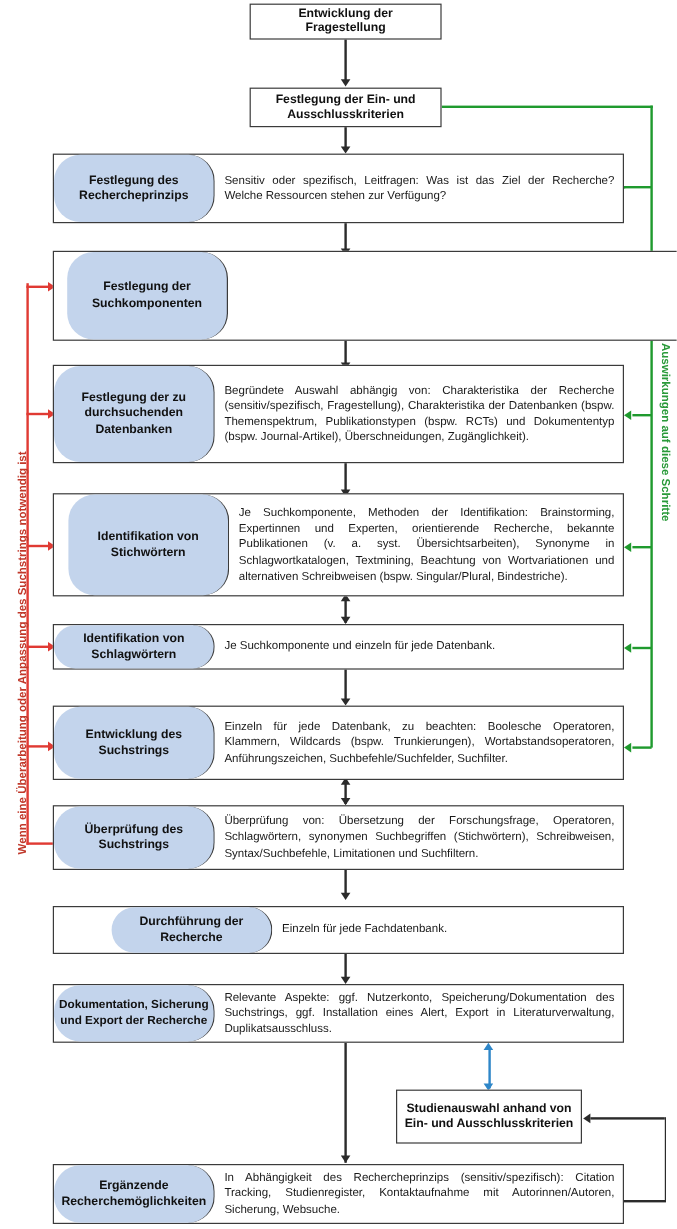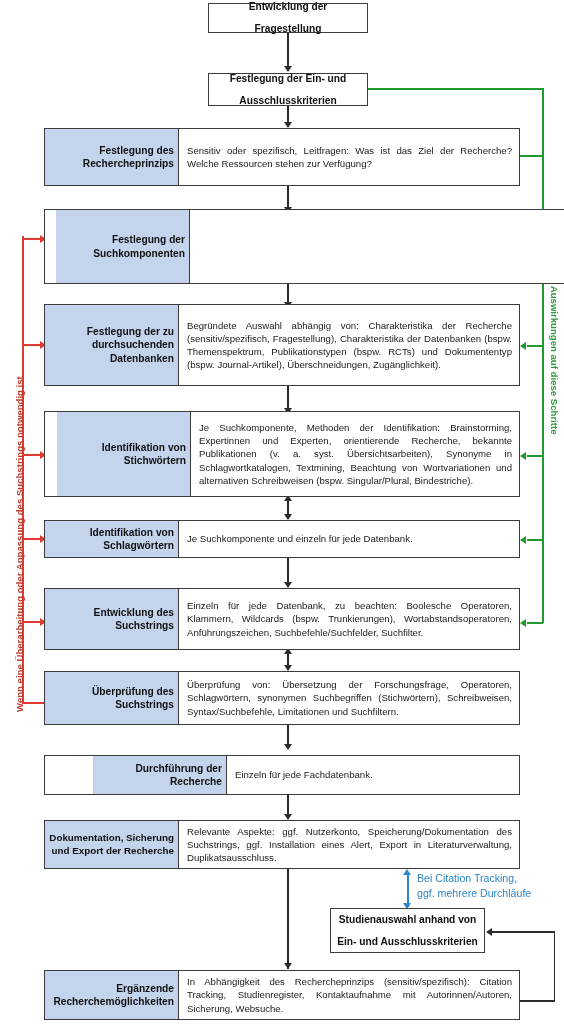--- a/index.html
+++ b/index.html
@@ -23,27 +23,28 @@
     display:flex;
     align-items:stretch;
   }
   .box .lbl{
     box-sizing:border-box;
     background:#c3d4ec;
     border-right:1.3px solid #3b3b3b;
     display:flex;
     align-items:center;
     justify-content:center;
-    text-align:right;
+    text-align:center;
     font-weight:bold;
     font-size:10.2px;
     line-height:13.5px;
     color:#111111;
     padding:2px 4px;
     flex:0 0 auto;
+    border-radius:22px;
   }
   .box .desc{
     box-sizing:border-box;
     display:flex;
     align-items:center;
     text-align:justify;
     text-align-last:left;
     font-size:9.6px;
     line-height:13.2px;
     color:#1a1a1a;
@@ -55,21 +56,21 @@
     position:absolute;
     box-sizing:border-box;
     border:1.3px solid #3b3b3b;
     background:#ffffff;
     display:flex;
     align-items:center;
     justify-content:center;
     text-align:center;
     font-weight:bold;
     font-size:10.2px;
-    line-height:22px;
+    line-height:12px;
     color:#111111;
     padding:3px 6px;
   }
   
   .vline{position:absolute;background:#2b2b2b;width:1.6px;}
   .hline{position:absolute;background:#2b2b2b;height:1.6px;}
   .arrow-down{
     position:absolute;width:0;height:0;
     border-left:4.2px solid transparent;
     border-right:4.2px solid transparent;
@@ -210,24 +211,20 @@
 
   <div class="vline" style="left:287px;top:795px;height:22px;"></div>
   <div class="arrow-down" style="left:283.6px;top:814px;"></div>
 
   <div class="vline" style="left:287px;top:869px;height:100px;"></div>
   <div class="arrow-down" style="left:283.6px;top:963px;"></div>
 
   <div class="b-v" style="left:407px;top:873px;height:34px;"></div>
   <div class="b-arrow-up" style="left:403.4px;top:869px;"></div>
   <div class="b-arrow-down" style="left:403.4px;top:903px;"></div>
-  <div class="b-label" style="left:417px;top:871px;">
-    <div>Bei Citation Tracking,</div>
-    <div>ggf. mehrere Durchläufe</div>
-  </div>
 
   <div class="hline" style="left:483px;top:1000px;width:72px;"></div>
   <div class="vline" style="left:553.5px;top:931px;height:70px;"></div>
   <div class="hline" style="left:492px;top:931px;width:62px;"></div>
   <div class="arrow-left" style="left:486px;top:927.5px;"></div>
 
   <div class="simplebox" style="left:208px;top:3px;width:160px;height:30px;">
     <span>Entwicklung der Fragestellung</span>
   </div>
 

